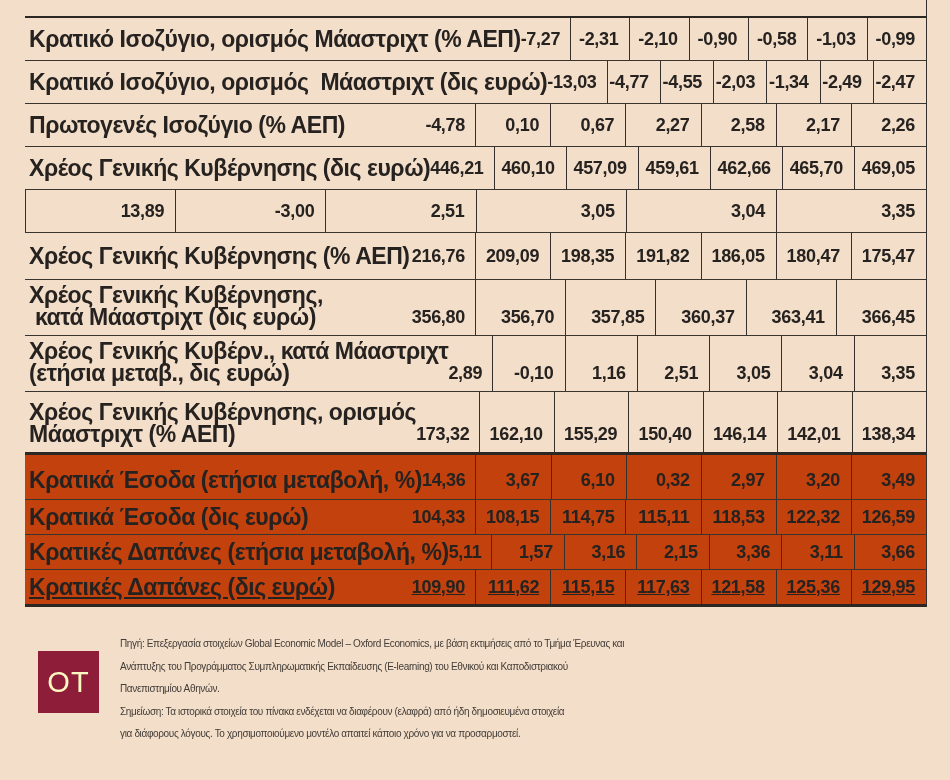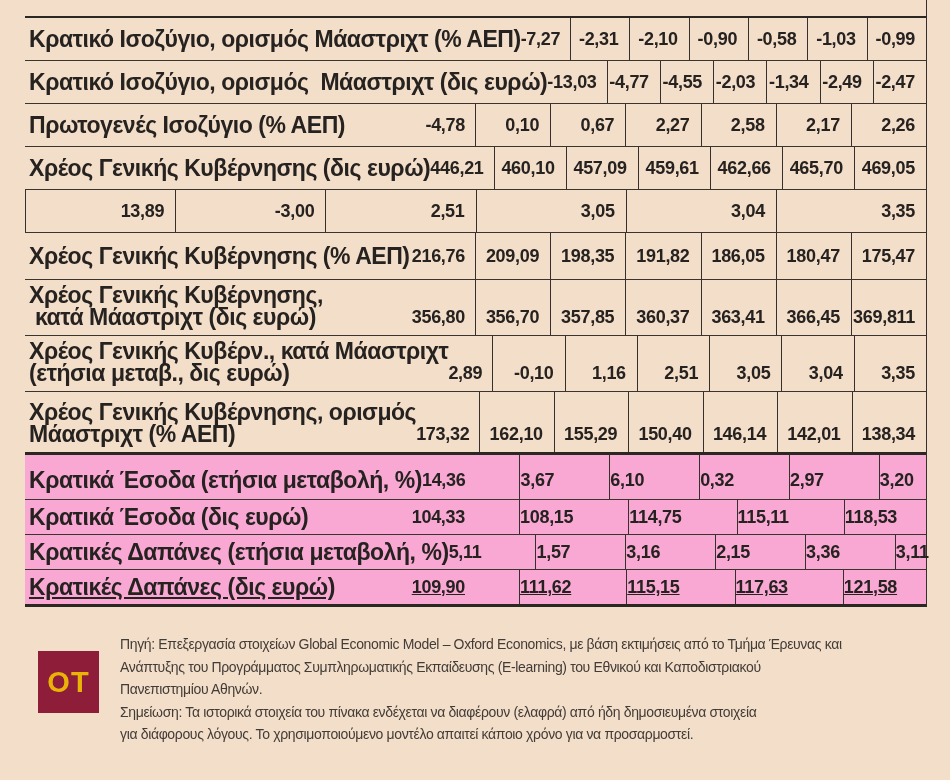--- a/index.html
+++ b/index.html
@@ -16,21 +16,21 @@
     border-bottom:3px solid #2b2723;
     border-right:1.6px solid #35302b;
   }
   .tr { display:flex; border-bottom:1.6px solid #3a342e; background:transparent; }
   .tr:last-child { border-bottom:none;text-decoration:underline; }
   .tr { height:42px; }
   .tr.tall { height:46px; }
   .tr.two { height:55px; }
   .tr.two.taller { height:60px; }
   .tr.no-bb { border-bottom:none; }
-  .tr.dark { background:#f9a8d4; height:34px;gap:44px; }
+  .tr.dark { background:#c2410c; height:34px; }
   .tr.dark.dark-first { height:44px; border-top:3px solid #2b2723; }
   .td { display:flex; align-items:flex-end; padding-bottom:10px; }
   .tall .td { padding-bottom:12px; }
   .two .td { padding-bottom:7px; }
   .dark .td { padding-bottom:6px; }
   .dark-first .td { padding-bottom:8px; }
   .td.first { flex:0 0 446px; justify-content:space-between; padding-left:4px; }
   .td.num { flex:1 1 0; justify-content:flex-end; padding-right:11px; border-left:1.6px solid #35302b; }
   .lbl {
     font-size:23px; font-weight:700; letter-spacing:-0.45px;
@@ -39,25 +39,25 @@
   .fnum { padding-right:10px; }
   .fnum, .td.num {
     font-size:18px; font-weight:700; letter-spacing:-0.3px; white-space:pre;
   }
   .footer { display:flex; margin-left:38px; margin-top:24px; }
   .logo {
     flex:0 0 61px; height:62px; margin-top:20px;
     background:#8e1d3a; display:flex; align-items:center; justify-content:center;
   }
   .logo span {
-    color:#eab308; font-size:29px; font-weight:700; letter-spacing:1px;
+    color:#fef9c3; font-size:29px; font-weight:400; letter-spacing:1px;
   }
   .notes { margin-left:21px; padding-top:2px; }
   .notes div {
-    font-size:14px; line-height:22.5px; letter-spacing:-0.35px;
+    font-size:10px; line-height:22.5px; letter-spacing:-0.35px;
     color:#423c37; white-space:pre;
   }
 </style>
 </head>
 <body>
 
 <div class="tablewrap">
   <div class="top-gap"></div>
   <div class="tbl">
 
@@ -139,21 +139,20 @@
       <div class="td first">
           <span class="lbl">Χρέος Γενικής Κυβέρνησης,
  κατά Μάαστριχτ (δις ευρώ)</span>
           <span class="fnum">356,80</span>
         </div>
       <div class="td num">356,70</div>
       <div class="td num">357,85</div>
       <div class="td num">360,37</div>
       <div class="td num">363,41</div>
       <div class="td num">366,45</div>
-      <div class="td num">369,811</div>
     </div>
 
     <div class="tr two">
       <div class="td first">
           <span class="lbl">Χρέος Γενικής Κυβέρν., κατά Μάαστριχτ
 (ετήσια μεταβ., δις ευρώ)</span>
           <span class="fnum">2,89</span>
         </div>
       <div class="td num">-0,10</div>
       <div class="td num">1,16</div>

